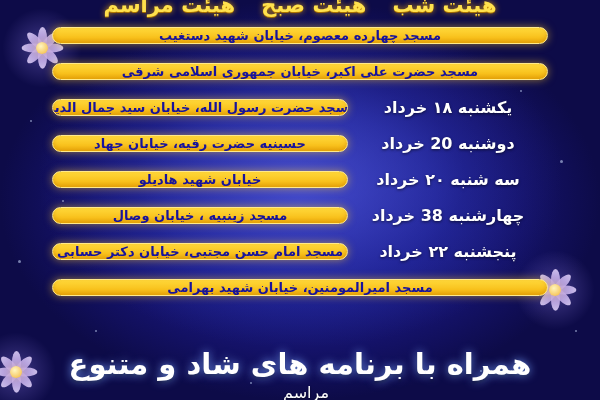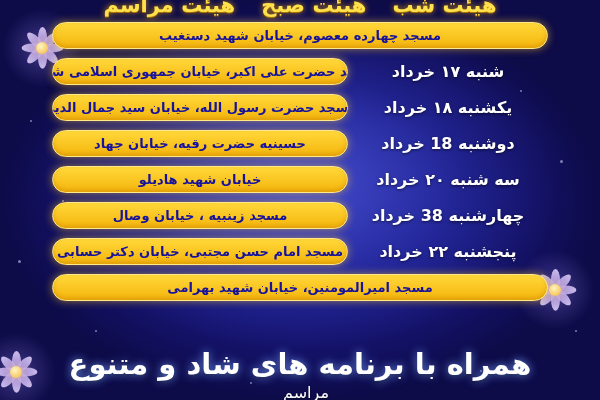--- a/index.html
+++ b/index.html
@@ -98,21 +98,21 @@
     letter-spacing: .5px;
     text-shadow: 0 1px 3px rgba(0,0,0,.6);
     white-space: nowrap;
     direction: rtl;
   }
   .place-cell {
     flex: 1;
     background: linear-gradient(#ffd83a, #f5b50c);
     border: 1px solid #ffe98a;
     border-radius: 14px;
-    height: 27px;
+    height: 17px;
     display:flex;
     align-items:center;
     justify-content:center;
     color:#17139c;
     font-size: 13px;
     font-weight: bold;
     box-shadow: 0 0 9px rgba(255,200,40,.55), inset 0 -2px 4px rgba(180,110,0,.35);
     white-space: nowrap;
     padding: 0 0;
     overflow:hidden;
@@ -215,31 +215,30 @@
     <span>هیئت مراسم</span>
   </div>
 
   <div class="table-wrap">
 
     <div class="row">
       <div class="place-cell">مسجد چهارده معصوم، خیابان شهید دستغیب</div>
     </div>
 
     <div class="row">
-      <div class="date-cell">شنبه ۱۷ خرداد</div>
       <div class="place-cell">مسجد حضرت علی اکبر، خیابان جمهوری اسلامی شرقی</div>
     </div>
 
     <div class="row">
       <div class="date-cell">یکشنبه ۱۸ خرداد</div>
       <div class="place-cell">مسجد حضرت رسول الله، خیابان سید جمال الدین</div>
     </div>
 
     <div class="row">
-      <div class="date-cell">دوشنبه 18 خرداد</div>
+      <div class="date-cell">دوشنبه 20 خرداد</div>
       <div class="place-cell">حسینیه حضرت رقیه، خیابان جهاد</div>
     </div>
 
     <div class="row">
       <div class="date-cell">سه شنبه ۲۰ خرداد</div>
       <div class="place-cell">خیابان شهید هادیلو</div>
     </div>
 
     <div class="row">
       <div class="date-cell">چهارشنبه 38 خرداد</div>

